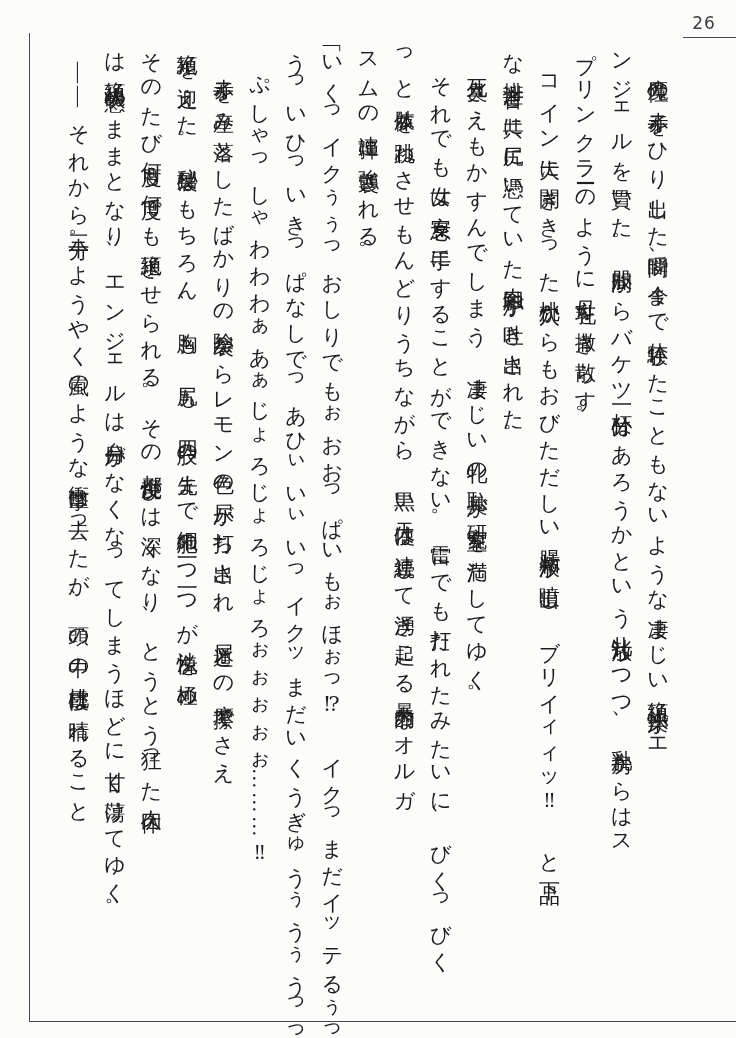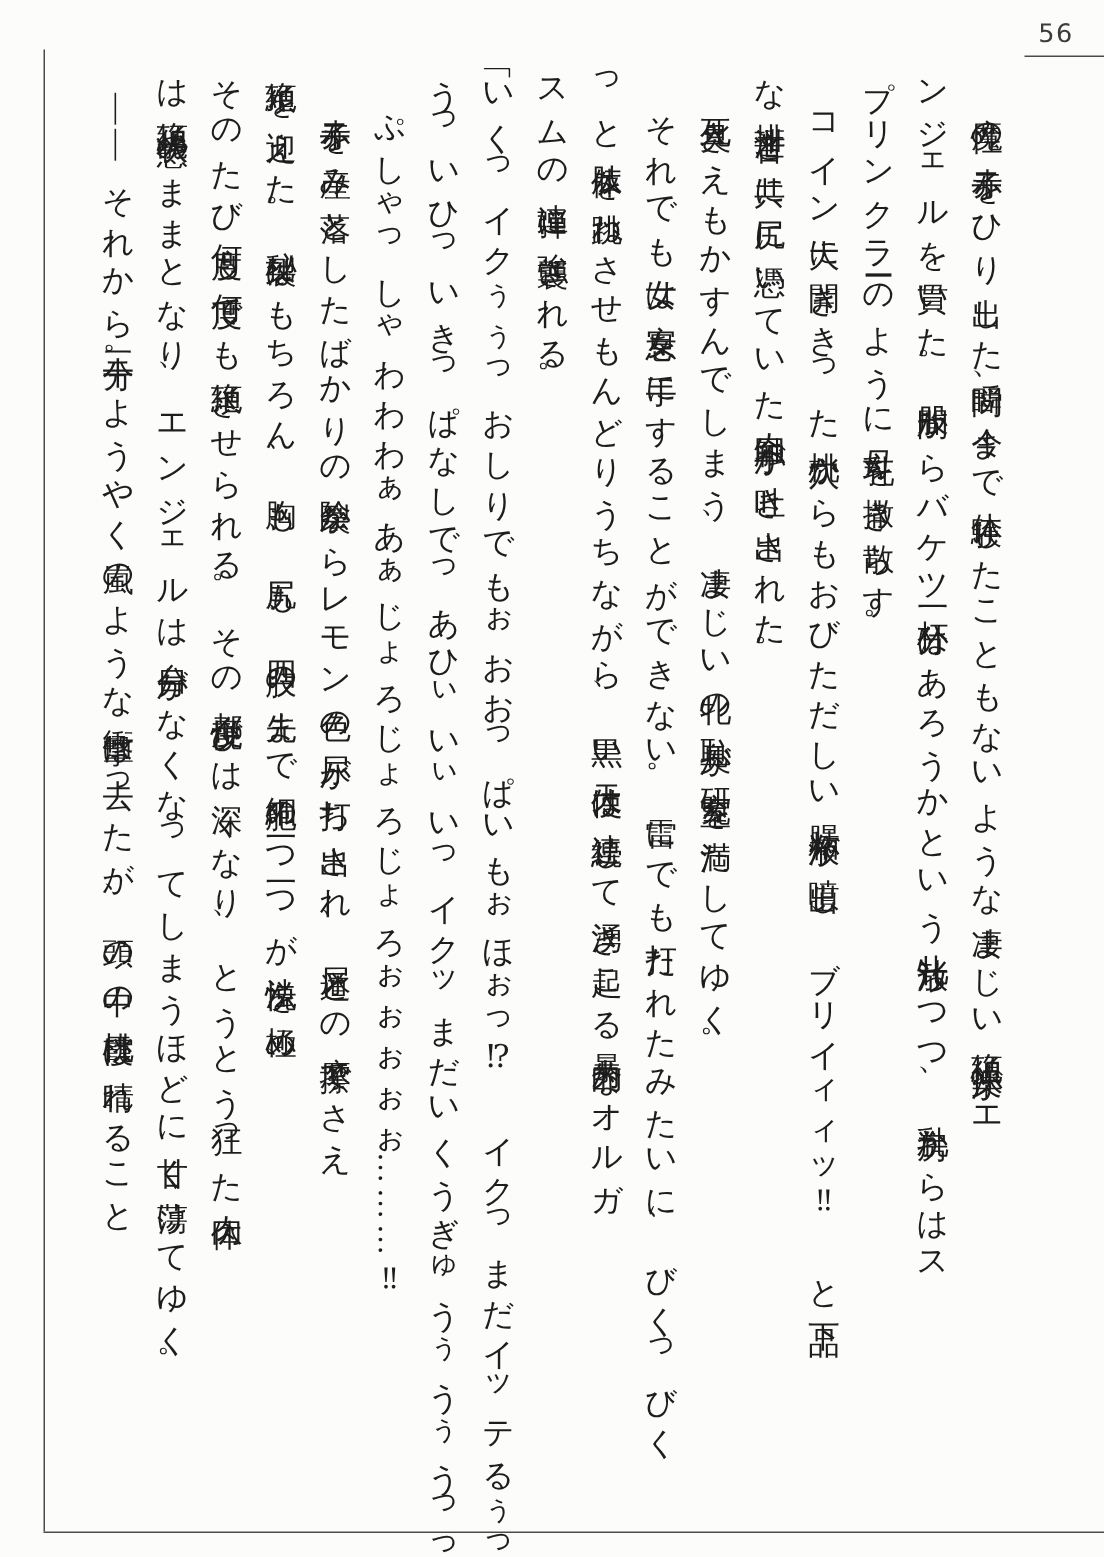--- a/index.html
+++ b/index.html
@@ -67,21 +67,21 @@
 </style>
 </head>
 <body>
 
 <div class="page">
 
   <div class="frame-left"></div>
   <div class="frame-bottom"></div>
   <div class="page-number-rule"></div>
 
-  <div class="page-number">56</div>
+  <div class="page-number">26</div>
 
   <div class="text-block">
     <p class="column indented">魔性の赤子をひり出した瞬間、今まで体験したこともないような凄まじい絶頂快楽がエ</p>
     <p class="column">ンジェルを貫いた。股間からバケツ一杯分はあろうかという牝汁放ちつつ、乳房からはス</p>
     <p class="column">プリンクラーのように母乳を撒き散らす。</p>
     <p class="column indented">コイン大に開ききった桃穴からもおびただしい腸粘液が噴出し、ブリイィィッ‼　と下品</p>
     <p class="column">な排泄音と共に尻に憑いていた肉触手が吐き出された。</p>
     <p class="column indented">死臭さえもかすんでしまう、凄まじい牝の恥臭が研究室を満たしてゆく。</p>
     <p class="column indented">それでも女は安息を手にすることができない。雷にでも打たれたみたいに、びくっびく</p>
     <p class="column">っと肢体を跳ねさせもんどりうちながら、黒い天使は連続して湧き起こる暴力的なオルガ</p>

